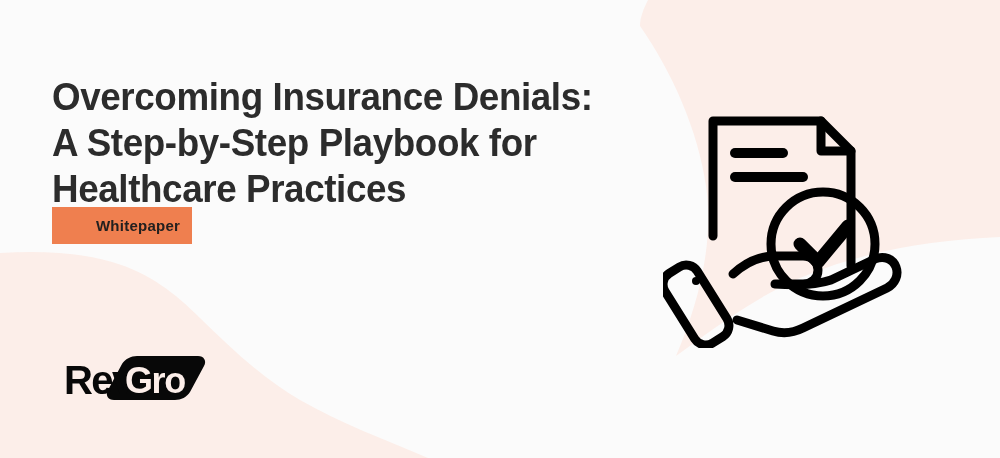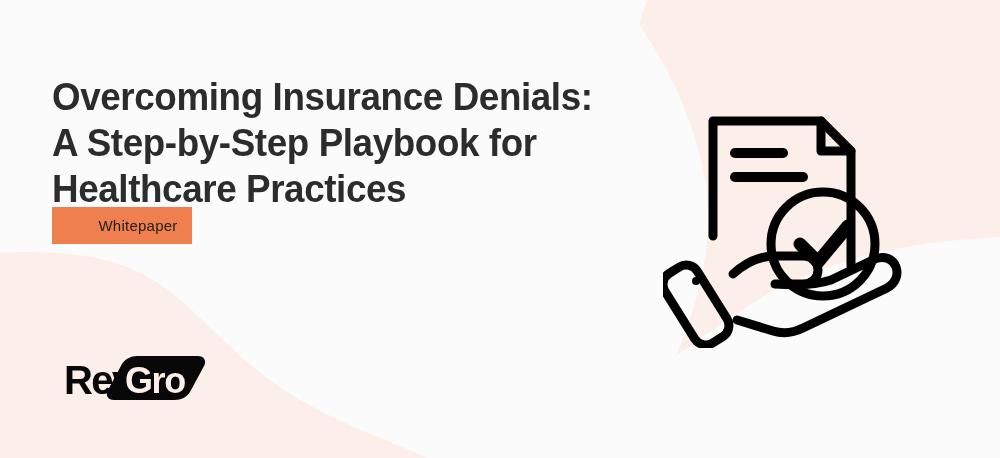--- a/index.html
+++ b/index.html
@@ -53,21 +53,21 @@
     top: 207px;
     width: 140px;
     height: 37px;
     background: #ef7f4f;
     display: flex;
     align-items: center;
     justify-content: center;
   }
   #badge-label {
     font-family: "Liberation Sans", sans-serif;
-    font-weight: 400;
+    font-weight: 700;
     font-size: 15px;
     letter-spacing: 0.25px;
     color: #23201f;
     line-height: 1;
     margin-left: 32px;
   }
 
   
   #logo {
     position: absolute;

